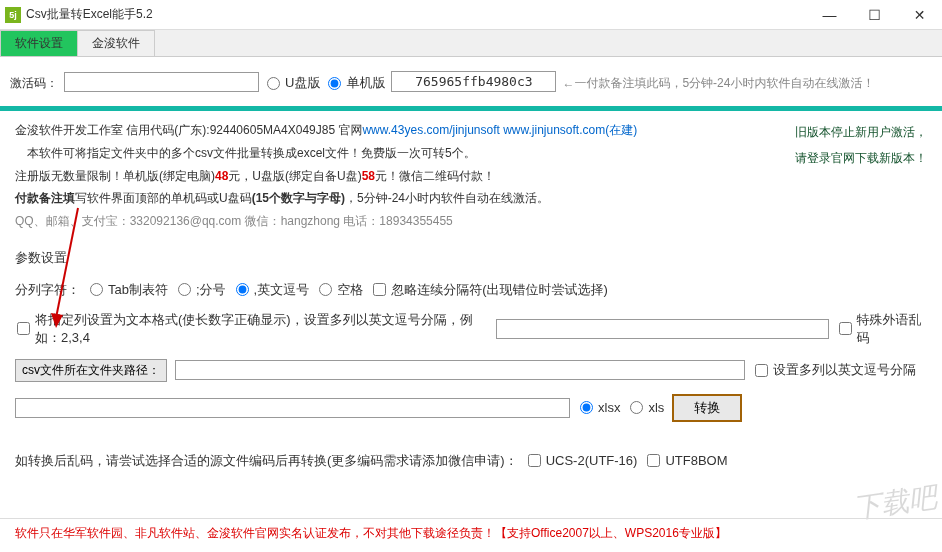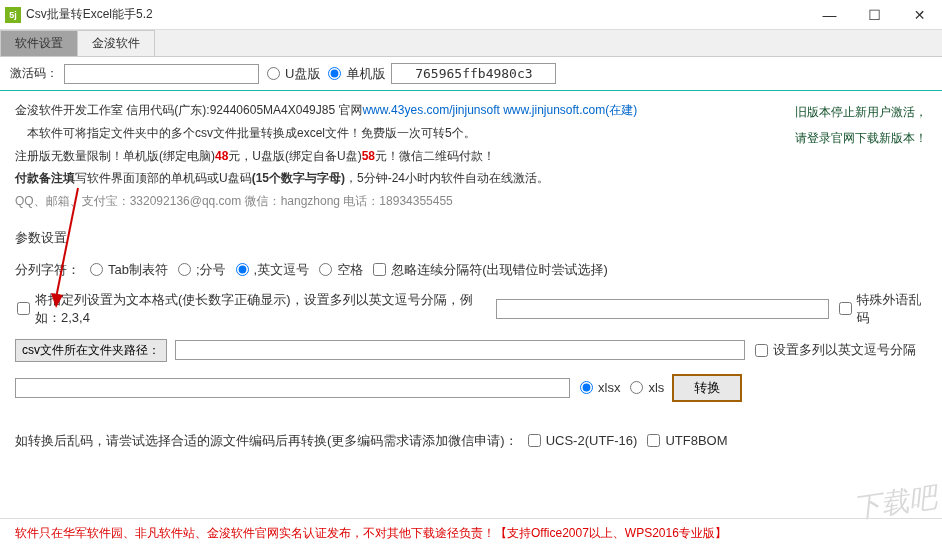--- a/index.html
+++ b/index.html
@@ -4,24 +4,24 @@
 <style>
 * { box-sizing: border-box; margin: 0; padding: 0; }
 body { font-family: "Microsoft YaHei", SimSun, sans-serif; font-size: 12px; background: #fff; color: #333; width: 942px; height: 552px; overflow: hidden; position: relative; }
 .titlebar { height: 30px; background: #fff; border-bottom: 1px solid #ddd; display: flex; align-items: center; padding-left: 5px; }
 .titlebar .icon { width: 16px; height: 16px; background: #7ab51d; display: inline-flex; align-items: center; justify-content: center; color: #fff; font-size: 9px; font-weight: bold; margin-right: 5px; }
 .titlebar .title { flex: 1; font-size: 12px; }
 .winbtns { display: flex; }
 .winbtn { width: 45px; height: 30px; display: flex; align-items: center; justify-content: center; font-size: 14px; cursor: pointer; }
 .tabs { display: flex; border-bottom: 1px solid #ccc; background: #f0f0f0; }
 .tab { padding: 4px 14px; border: 1px solid #ccc; border-bottom: none; background: #fff; margin-right: -1px; font-size: 12px; cursor: pointer; }
-.tab:first-child { background: #a3a3a3; }
+.tab:first-child { background: #22c55e; }
 .tab:last-child { background: #f0f0f0; }
 .row { display: flex; align-items: center; padding: 4px 10px; gap: 6px; }
-.activation-row { border-bottom: 1px solid #14b8a6; padding: 6px 10px; }
+.activation-row { border-bottom: 5px solid #14b8a6; padding: 14px 10px; align-items: flex-end; }
 input[type=text] { border: 1px solid #999; padding: 2px 4px; font-size: 12px; height: 20px; }
 .code-input { width: 195px; }
 .code-display { width: 165px; text-align: center; font-family: monospace; font-size: 13px; border: 1px solid #999; padding: 2px; }
 .hint-text { color: #888; font-size: 12px; }
 .info-block { padding: 8px 15px; line-height: 1.9; position: relative; }
 .info-line { font-size: 12px; }
 .highlight-red { color: #d00; }
 .highlight-blue { color: #06c; }
 .gray-text { color: #888; }
 .side-notice { position: absolute; right: 15px; top: 8px; color: #14532d; font-size: 12px; line-height: 2.2; }
@@ -61,20 +61,21 @@
   <input type="text" class="code-input" value="" style="">
   <label>
       <input type="radio" name="ver" style="">
       <span>U盘版</span>
     </label>
   <label>
       <input type="radio" name="ver" checked="" style="">
       <span>单机版</span>
     </label>
   <span class="code-display">765965ffb4980c3</span>
+  <span class="hint-text">←一付款备注填此码，5分钟-24小时内软件自动在线激活！</span>
 </div>
 
 <div class="info-block">
   <svg class="arrow" width="40" height="130" viewBox="0 0 40 130">
     <line x1="30" y1="5" x2="8" y2="115" stroke="#c00" stroke-width="2"></line>
     <polygon points="8,125 3,110 15,112" fill="#c00"></polygon>
   </svg>
   <div class="info-line"><span>金浚软件开发工作室 信用代码(广东):92440605MA4X049J85 官网</span><span class="highlight-blue">www.43yes.com/jinjunsoft   www.jinjunsoft.com(在建)</span></div>
   <div class="info-line" style="padding-left:12px"><span>本软件可将指定文件夹中的多个csv文件批量转换成excel文件！免费版一次可转5个。</span></div>
   <div class="info-line"><span>注册版无数</span><span>量限</span><span>制！单机版(绑定电脑)</span><b class="highlight-red">48</b><span>元，U盘版(绑定自备U盘)</span><b class="highlight-red">58</b><span>元！微信二维码付款！</span></div>

